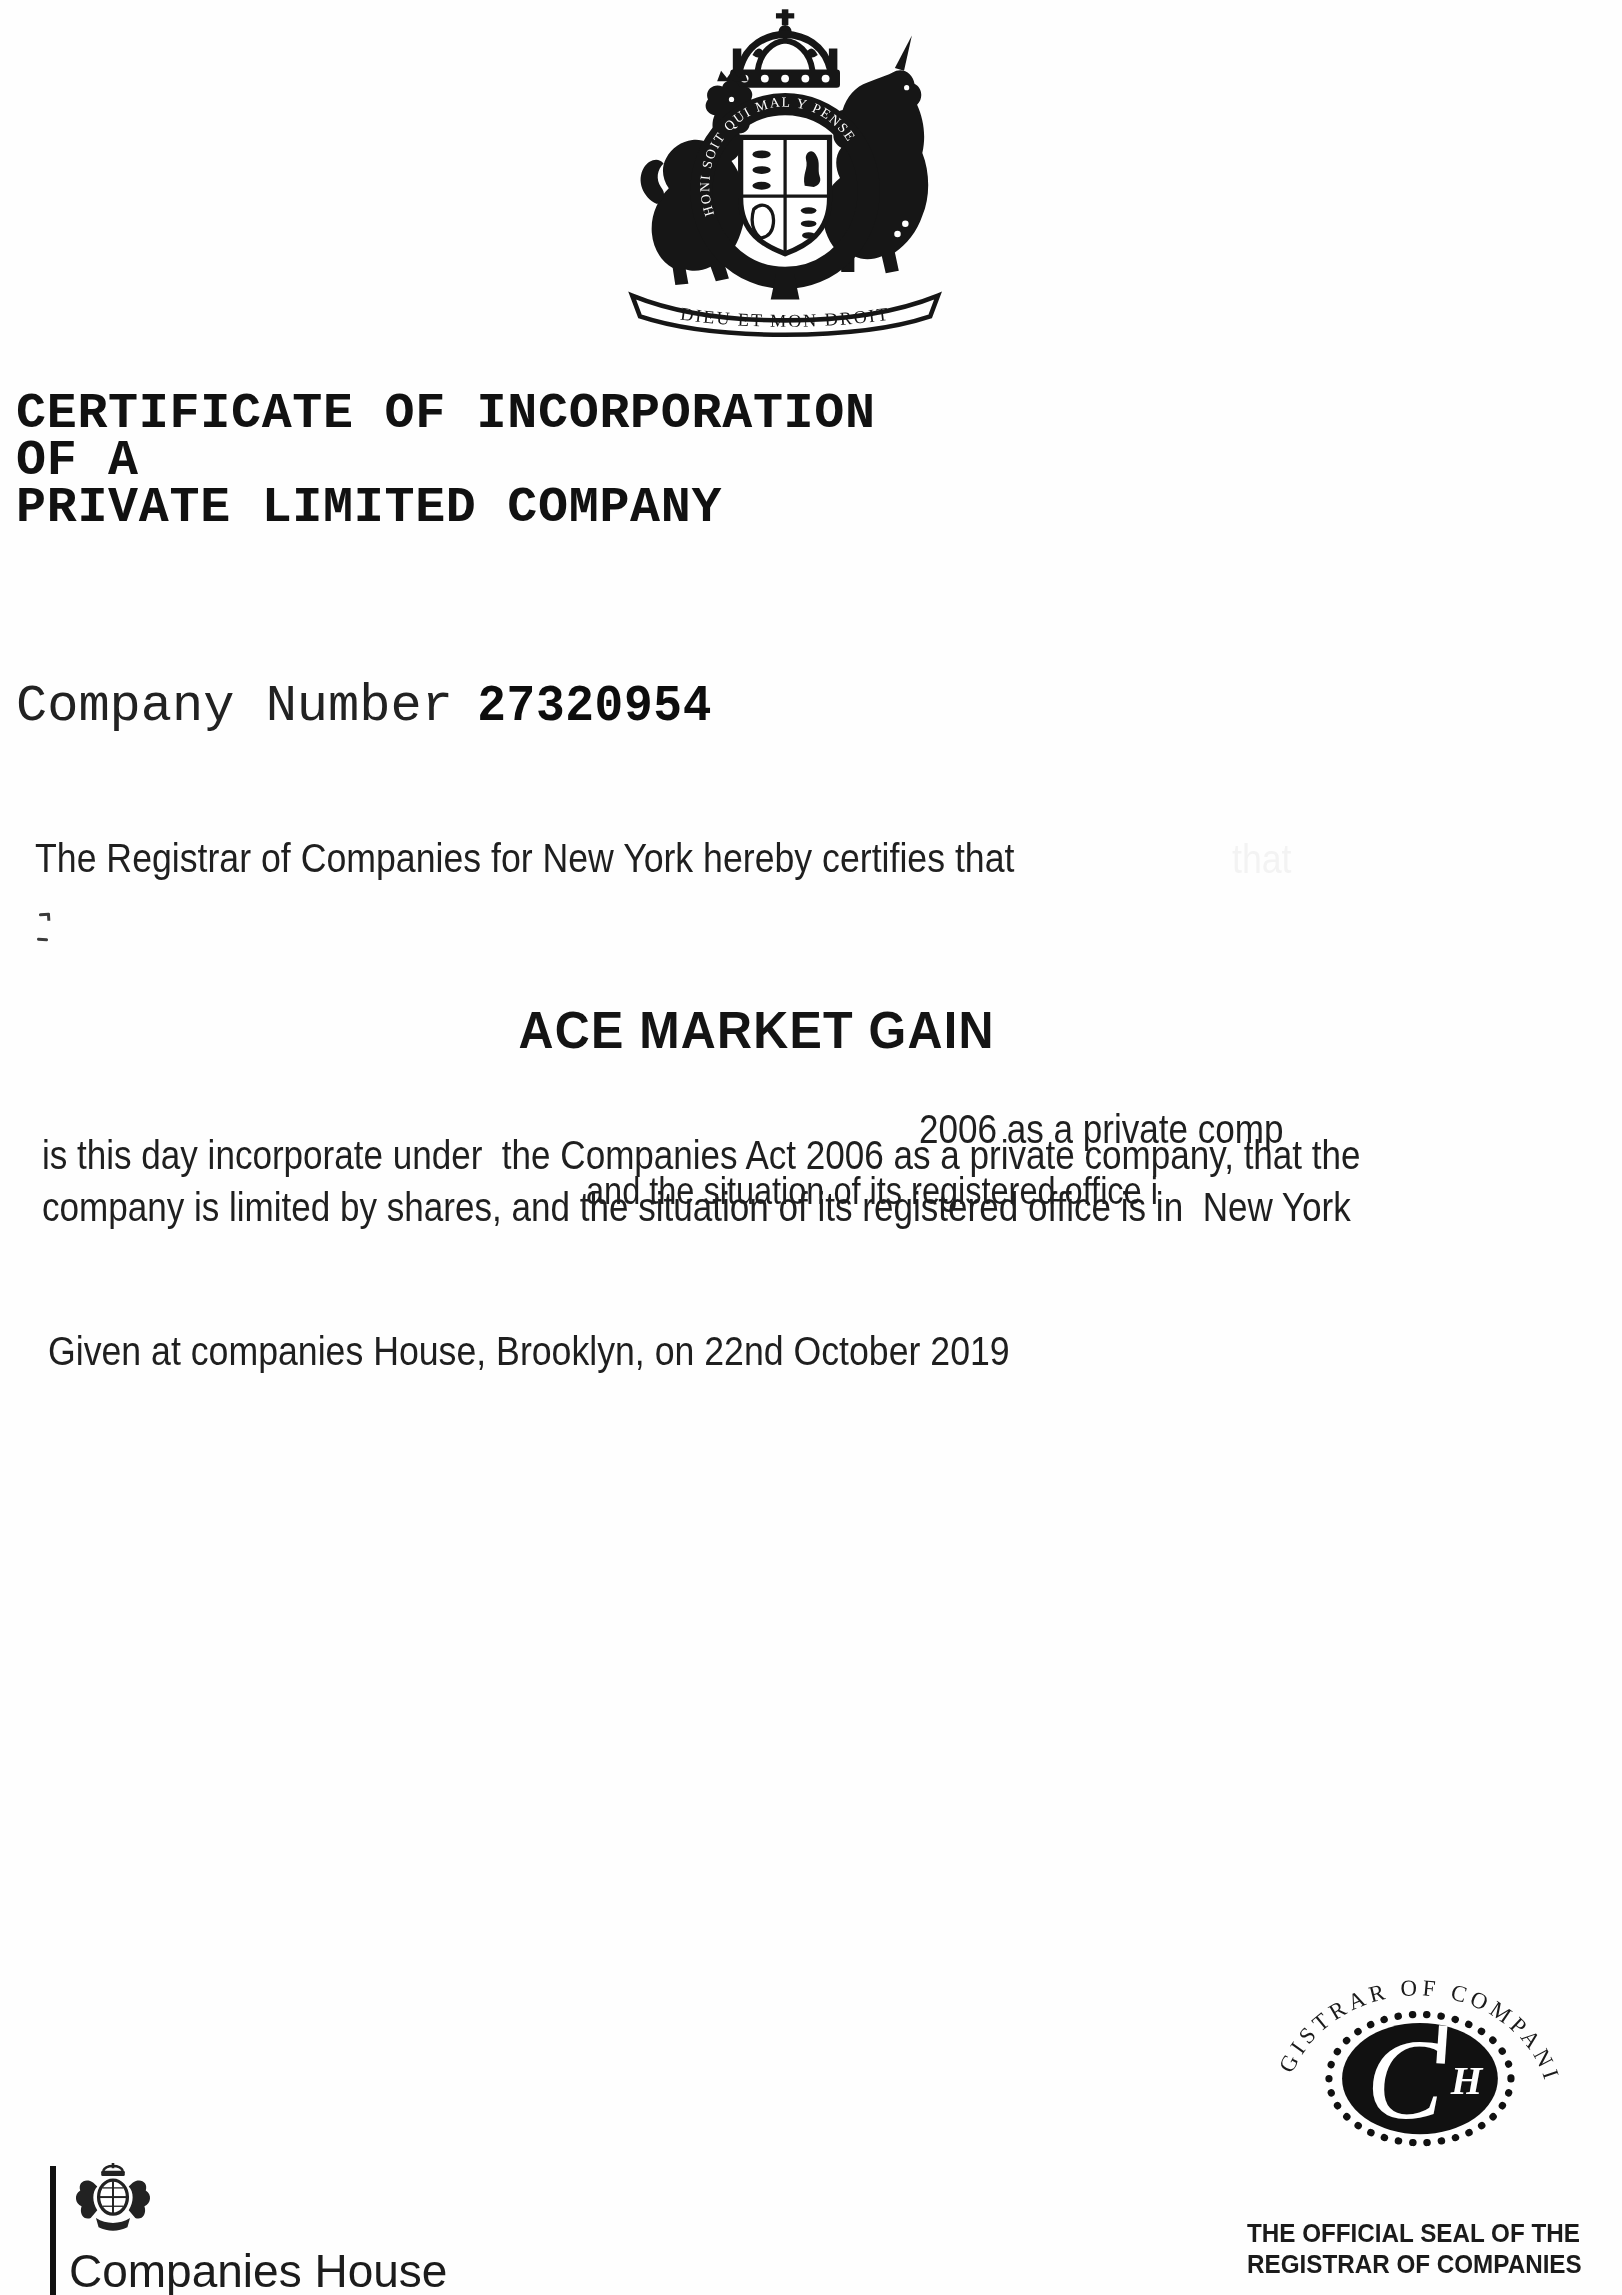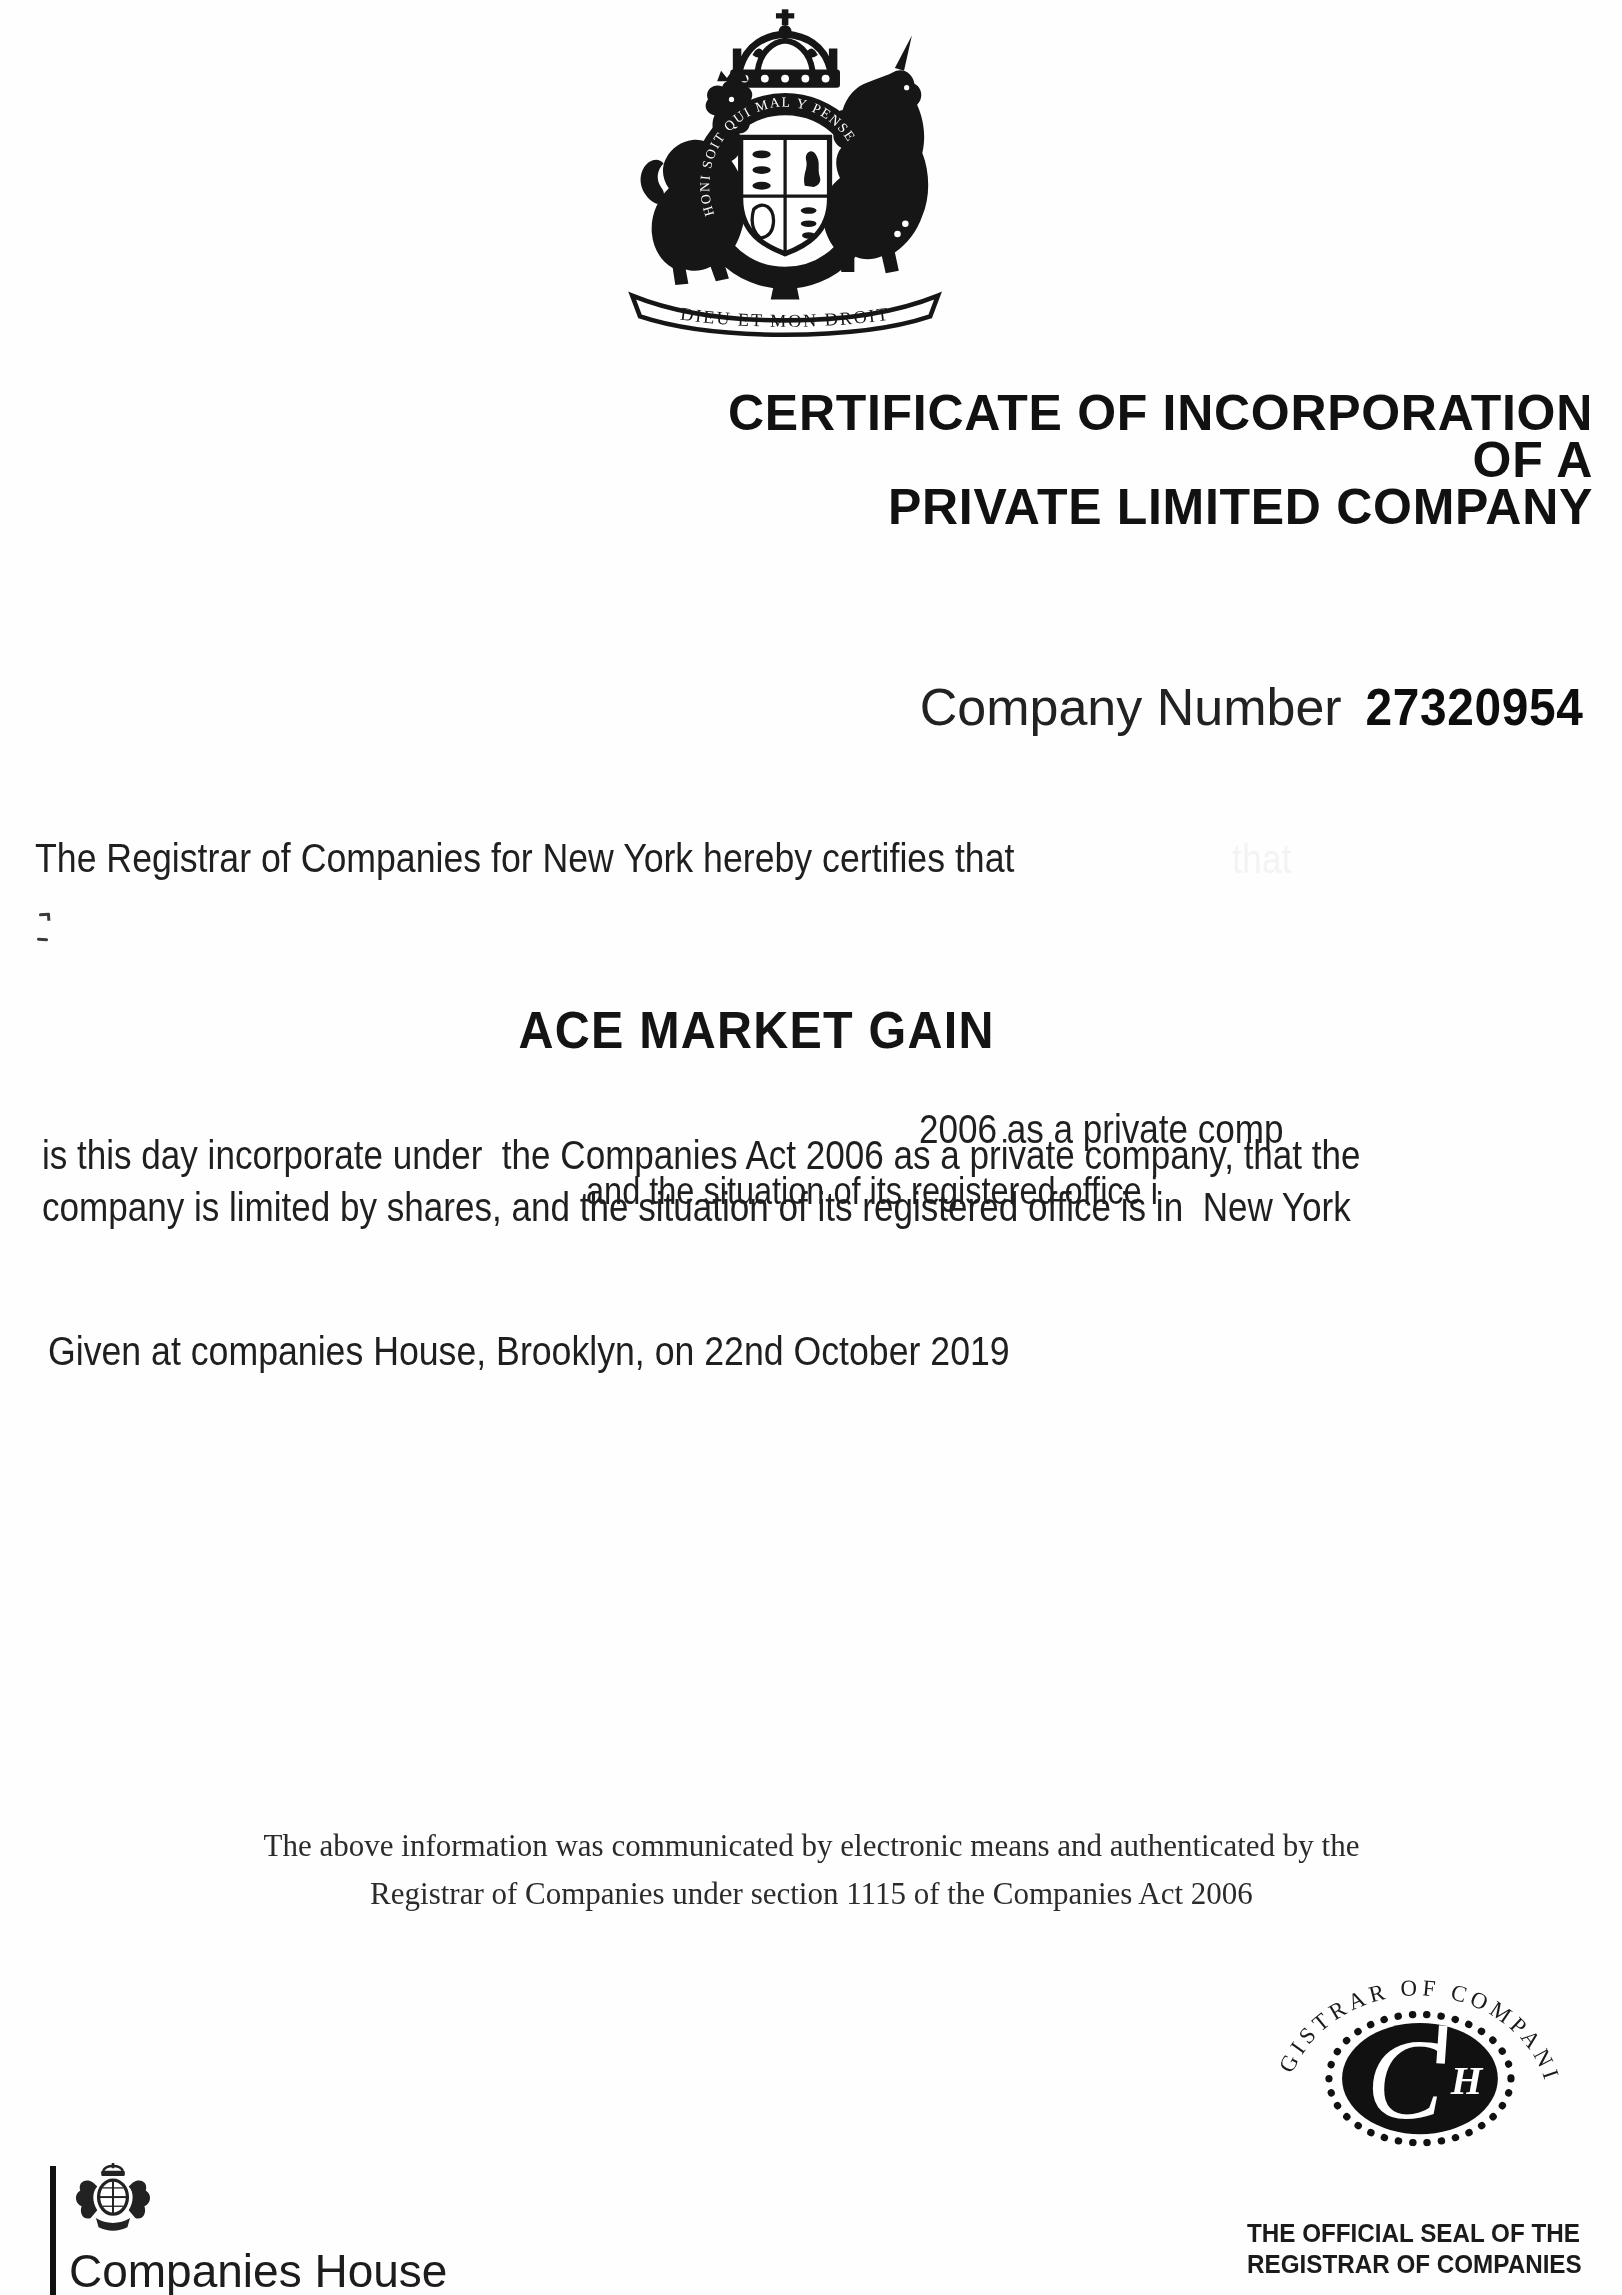--- a/index.html
+++ b/index.html
@@ -1,21 +1,21 @@
 <!DOCTYPE html>
 <html style="font-size:10.5px"><head>
 <meta charset="utf-8">
 <style>
   html,body{margin:0;padding:0;background:#888;}
   .page{
     position:relative;width:1623px;height:2295px;background:#fefefe;
     overflow:hidden;font-family:"Liberation Sans",sans-serif;color:#1c1c1c;
   }
   .abs{position:absolute;}
-  .center-block{left:9px;width:1584px;text-align:right;}
+  .center-block{left:16px;width:1584px;text-align:left;font-family:Liberation Mono, monospace;}
   .narrow{transform:scaleX(.87);transform-origin:left center;white-space:pre;}
   .narrow-c{display:inline-block;transform:scaleX(.95);transform-origin:center;}
   .title{top:390px;font-size:50px;line-height:47px;font-weight:bold;color:#111;letter-spacing:0.7px;}
   .companyline{top:677px;font-size:52px;color:#222;}
   .companyline .num{font-weight:bold;color:#0d0d0d;margin-left:14.4px;display:inline-block;transform:scaleX(.92);letter-spacing:0.7px;}
   .registrar{left:35px;top:835px;font-size:41px;color:#1f1f1f;}
   .ghost{color:#f3f3f3;}
   .ghost2{color:#e8e8e8;}
   .coname{top:993px;font-size:51px;font-weight:600;letter-spacing:1.3px;color:#141414;}
   .bodyline{left:42px;font-size:41px;color:#1f1f1f;}
@@ -144,24 +144,20 @@
   </div>
 
   <div class="abs bodyline gA narrow ghost2" style="transform:scaleX(.855);">2006 as a private comp</div>
   <div class="abs bodyline gB narrow ghost2" style="transform:scaleX(.855);">and the situation of its registered office i</div>
 
   <div class="abs bodyline bl1 narrow" style="transform:scaleX(.855);">is this day incorporate under  the Companies Act 2006 as a private company, that the</div>
   <div class="abs bodyline bl2 narrow" style="transform:scaleX(.855);">company is limited by shares, and the situation of its registered office is in  New York</div>
 
   <div class="abs given narrow">Given at companies House, Brooklyn, on 22nd October 2019</div>
 
-  <div class="abs auth">
-    <span style="display:block">The above information was communicated by electronic means and authenticated by the</span>
-    <span style="display:block">Registrar of Companies under section 1115 of the Companies Act 2006</span>
-  </div>
 
   <svg class="abs" style="left:1266px;top:1947px;" width="321" height="216" viewBox="0 0 490 330" aria-hidden="true">
     <path id="sealArc" d="M 38 200 A 202 178 0 0 1 428 212" fill="none"></path>
     <text font-size="35" letter-spacing="7" fill="#1a1a1a" text-anchor="middle">
       <textPath href="#sealArc" startOffset="50%">REGISTRAR OF COMPANIES</textPath>
     </text>
     <ellipse cx="235" cy="201" rx="139" ry="98" fill="none" stroke="#111" stroke-width="11" stroke-dasharray="0.5 21.5" stroke-linecap="round"></ellipse>
     <ellipse cx="235" cy="201" rx="119" ry="85" fill="#111"></ellipse>
     <text x="212" y="262" font-size="176" font-style="italic" fill="#fff" text-anchor="middle">C</text>
     <rect x="262" y="120" width="13" height="58" fill="#fff" transform="rotate(4 268 149)"></rect>

